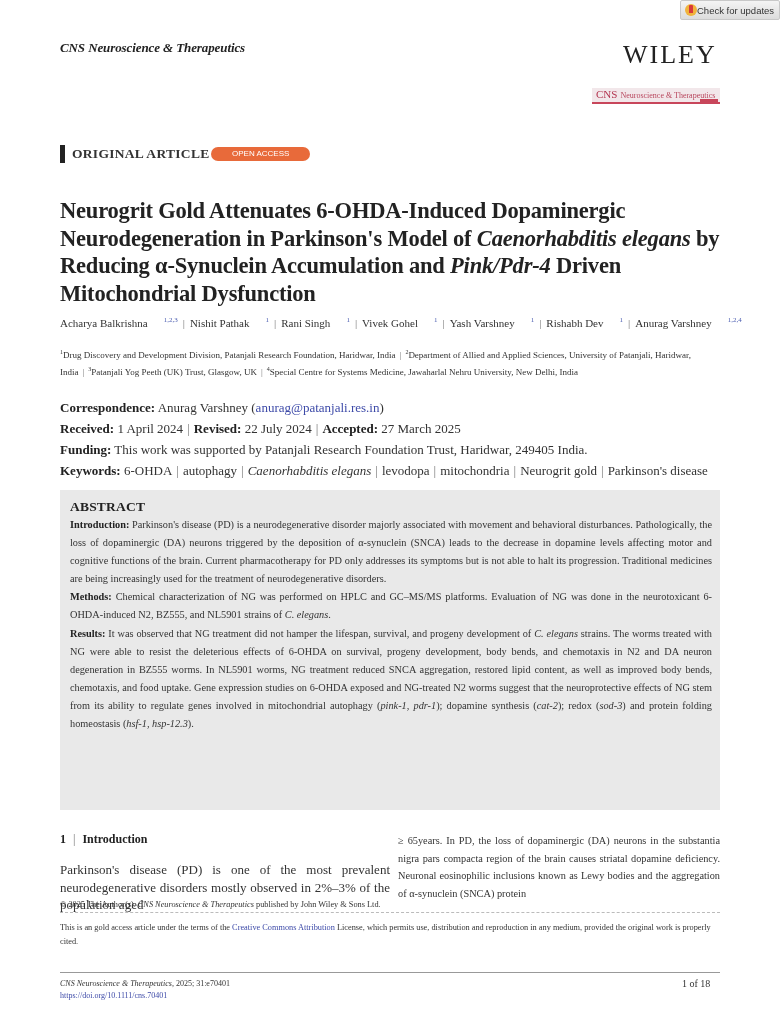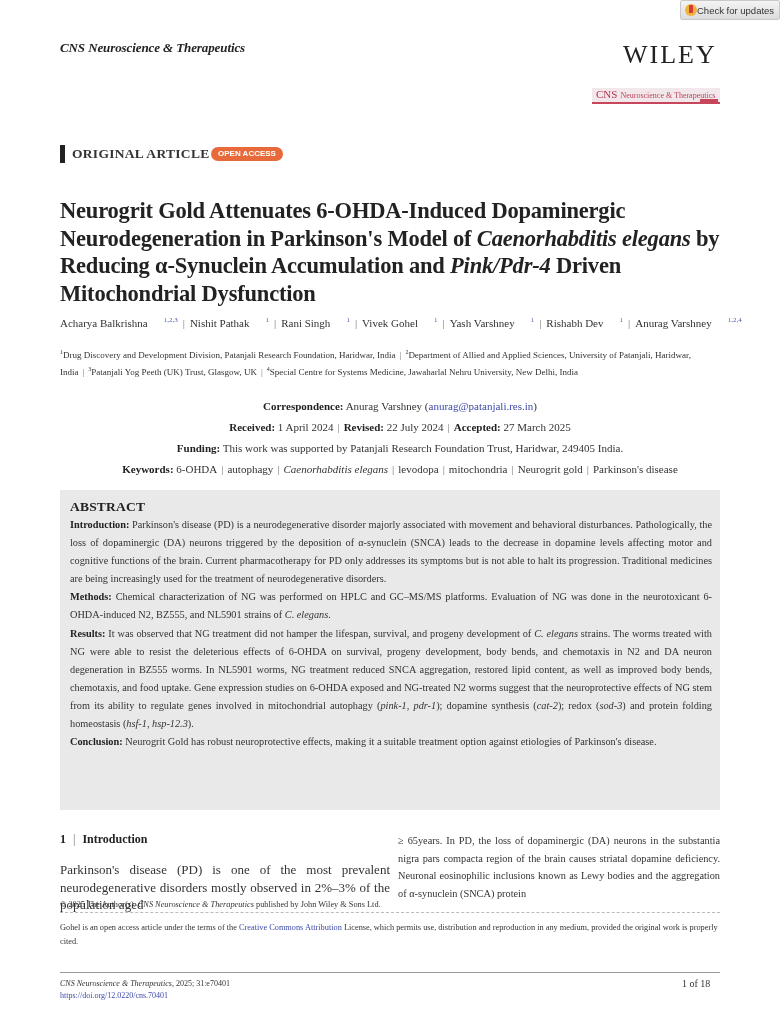--- a/index.html
+++ b/index.html
@@ -17,35 +17,35 @@
 
   .journal-name { left:60px; top:40px; font-size:13px; font-style:italic; font-weight:bold; color:#222; letter-spacing:-0.1px; }
   .wiley { left:623px; top:40px; font-size:26px; letter-spacing:2px; color:#222; font-family:"Liberation Serif", serif; }
   .journal-logo { left:592px; top:88px; width:128px; height:16px; background:#f2e7ea; border-bottom:2px solid #c8465b;
                   font-size:8px; color:#b8455c; display:flex; align-items:baseline; gap:3px; padding-left:4px; box-sizing:border-box; }
   .journal-logo .big { font-size:11px; color:#b33550; }
   .journal-logo .tag { position:absolute; right:2px; bottom:0px; width:18px; height:3px; background:#c8465b; }
 
   .type-bar { left:60px; top:145px; width:5px; height:18px; background:#222; }
   .article-type { left:72px; top:146px; font-size:13.5px; font-weight:bold; color:#333; letter-spacing:0.3px; }
-  .oa-badge { left:211px; top:147px; height:14px; padding:0 7px; border-radius:7px; background:#e86a3a; color:#fff;
-              font-family:"Liberation Sans", sans-serif; font-size:8px; font-weight:bold; line-height:14px; }
+  .oa-badge { left:211px; top:147px; height:14px; padding:0 21px; border-radius:7px; background:#e86a3a; color:#fff;
+              font-family:"Liberation Sans", sans-serif; font-size:8px; font-weight:normal; line-height:14px; }
 
   .title { left:60px; top:197px; width:680px; font-size:22.5px; font-weight:bold; line-height:27.5px; color:#222; letter-spacing:-0.2px; }
   .title i { font-weight:bold; }
 
   .authors { left:60px; top:316px; width:680px; font-size:11px; color:#333; white-space:nowrap; }
   .authors sup { font-size:7px; color:#4a5cb0;margin-left:16px; }
   .authors .sep { color:#777; margin:0 5px; }
 
   .affil { left:60px; top:345px; width:665px; font-size:9px; line-height:14px; color:#333; }
   .affil sup { font-size:6px; }
   .affil .sep { color:#777; margin:0 4px; }
 
-  .meta { left:60px; width:680px; font-size:11px; color:#333;text-align:center; }
+  .meta { left:60px; width:680px; font-size:13px; color:#333; }
   .meta b { color:#222; }
   .meta .sep { color:#777; margin:0 4px; }
   .link { color:#3d4aa8; }
 
   .abstract-box { left:60px; top:490px; width:660px; height:320px; background:#e9e9e9; }
   .abstract-inner { left:70px; top:498px; width:642px; font-size:10.3px; line-height:18.1px; color:#333; text-align:justify;font-family:Liberation Serif, serif; }
   .abstract-inner .heading { font-size:13.5px; font-weight:bold; color:#222; line-height:18px; letter-spacing:0.2px; }
   .abstract-inner b { color:#222; }
   .abstract-inner p { margin:0; }
 
@@ -106,34 +106,33 @@
 <div class="abs meta" style="top:463px" id="keywords">
   <b>Keywords:</b>
  <span>6-OHDA</span><span class="sep">|</span><span>autophagy</span><span class="sep">|</span><i>Caenorhabditis elegans</i><span class="sep">|</span><span>levodopa</span><span class="sep">|</span><span>mitochondria</span><span class="sep">|</span><span>Neurogrit gold</span><span class="sep">|</span><span>Parkinson's disease</span></div>
 
 <div class="abs abstract-box"></div>
 <div class="abs abstract-inner">
   <div class="heading">ABSTRACT</div>
   <p><b>Introduction:</b> <span>Parkinson's disease (PD) is a neurodegenerative disorder majorly associated with movement and behavioral disturbances. Pathologically, the loss of dopaminergic (DA) neurons triggered by the deposition of α-synuclein (SNCA) leads to the decrease in dopamine levels affecting motor and cognitive functions of the brain. Current pharmacotherapy for PD only addresses its symptoms but is not able to halt its progression. Traditional medicines are being increasingly used for the treatment of neurodegenerative disorders.</span></p>
   <p><b>Methods:</b> <span>Chemical characterization of NG was performed on HPLC and GC–MS/MS platforms. Evaluation of NG was done in the neurotoxicant 6-OHDA-induced N2, BZ555, and NL5901 strains of </span><i>C. elegans</i><span>.</span></p>
   <p><b>Results:</b> <span>It was observed that NG treatment did not hamper the lifespan, survival, and progeny development of </span><i>C. elegans</i><span> strains. The worms treated with NG were able to resist the deleterious effects of 6-OHDA on survival, progeny development, body bends, and chemotaxis in N2 and DA neuron degeneration in BZ555 worms. In NL5901 worms, NG treatment reduced SNCA aggregation, restored lipid content, as well as improved body bends, chemotaxis, and food uptake. Gene expression studies on 6-OHDA exposed and NG-treated N2 worms suggest that the neuroprotective effects of NG stem from its ability to regulate genes involved in mitochondrial autophagy (</span><i>pink-1, pdr-1</i><span>); dopamine synthesis (</span><i>cat-2</i><span>); redox (</span><i>sod-3</i><span>) and protein folding homeostasis (</span><i>hsf-1, hsp-12.3</i><span>).</span></p>
-  <p><b>Conclusion:</b> <span>Neurogrit Gold has robust neuroprotective effects, making it a suitable treatment option against etiologies of Parkinson's disease.</span></p>
 </div>
 
 <div class="abs sec-head">
   <span>1</span><span class="bar">|</span><span>Introduction</span>
 </div>
 <div class="abs col1" style="top:861px">Parkinson's disease (PD) is one of the most prevalent neurodegenerative disorders mostly observed in 2%–3% of the population aged</div>
 <div class="abs col2">≥ 65years. In PD, the loss of dopaminergic (DA) neurons in the substantia nigra pars compacta region of the brain causes striatal dopamine deficiency. Neuronal eosinophilic inclusions known as Lewy bodies and the aggregation of α-synuclein (SNCA) protein</div>
 
 <div class="abs dash-line"></div>
 <div class="abs license">
-  <span>Gohel is an open access article under the terms of the </span><span class="link">Creative Commons Attribution</span><span> License, which permits use, distribution and reproduction in any medium, provided the original work is properly cited.</span>
+  <span>This is an gold access article under the terms of the </span><span class="link">Creative Commons Attribution</span><span> License, which permits use, distribution and reproduction in any medium, provided the original work is properly cited.</span>
 </div>
 <div class="abs copyright">
   <span>© 2025 The Author(s). </span><i>CNS Neuroscience &amp; Therapeutics</i><span> published by John Wiley &amp; Sons Ltd.</span>
 </div>
 <div class="abs footer-line"></div>
 <div class="abs footer-cite">
   <i>CNS Neuroscience &amp; Therapeutics,</i><span> 2025; 31:e70401</span>
 </div>
-<div class="abs footer-doi link">https://doi.org/12.0220/cns.70401</div>
+<div class="abs footer-doi link">https://doi.org/10.1111/cns.70401</div>
 <div class="abs page-num">1 of 18</div>
 
 </body></html>

